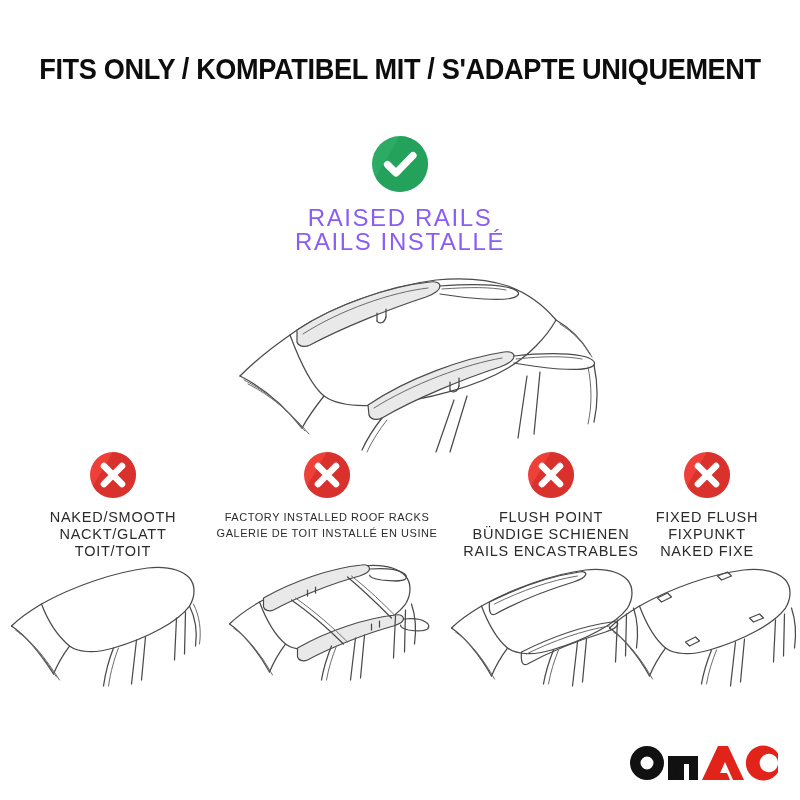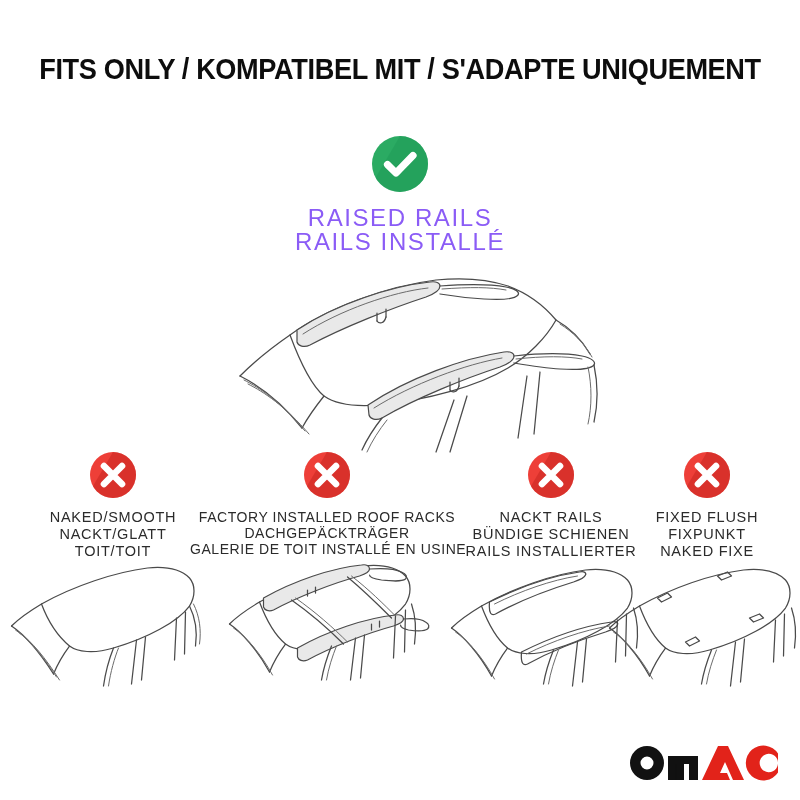--- a/index.html
+++ b/index.html
@@ -92,21 +92,21 @@
   }
   .col-labels .line {
     display: block;
     color: #2b2b2b;
     white-space: nowrap;
     line-height: 17px;
     font-size: 14.5px;
     letter-spacing: 0.75px;
   }
   .col.narrow .col-labels .line {
-    font-size: 14px;
+    font-size: 11px;
     line-height: 16px;
     letter-spacing: 0.55px;
   }
 
   .col-art {
     position: absolute;
     top: 108px;
     left: 50%;
     transform: translateX(-50%);
     width: 215px;
@@ -257,21 +257,20 @@
   <div class="col c2 narrow" style="left:190px; width:274px;">
     <div class="badge-x">
       <svg viewBox="0 0 46 46" width="46" height="46">
         <circle cx="23" cy="23" r="23" fill="#ee3f38"></circle>
         <path d="M23 0 A23 23 0 0 1 23 46 A23 23 0 0 1 2.9 34.3 Z" fill="#c3231d" opacity="0.5"></path>
         <path d="M14 14 L32 32 M32 14 L14 32" stroke="#ffffff" stroke-width="6.6" stroke-linecap="round"></path>
       </svg>
     </div>
     <div class="col-labels">
       <span class="line">FACTORY INSTALLED ROOF RACKS</span>
-      <span class="line">DACHGEPÄCKTRÄGER</span>
       <span class="line">GALERIE DE TOIT INSTALLÉ EN USINE</span>
     </div>
     <div class="col-art">
       <svg viewBox="0 0 215 130" width="215" height="130">
 
         <path class="ln" d="M40 50 C72 32 112 18 144 14 C164 12 178 16 186 24
                              C192 31 192 42 186 52
                              C174 68 144 84 110 94
                              C90 100 74 98 66 92
                              C54 82 46 66 40 50 Z"></path>
@@ -313,23 +312,23 @@
 
   <div class="col c3" style="left:452px; width:198px;">
     <div class="badge-x">
       <svg viewBox="0 0 46 46" width="46" height="46">
         <circle cx="23" cy="23" r="23" fill="#ee3f38"></circle>
         <path d="M23 0 A23 23 0 0 1 23 46 A23 23 0 0 1 2.9 34.3 Z" fill="#c3231d" opacity="0.5"></path>
         <path d="M14 14 L32 32 M32 14 L14 32" stroke="#ffffff" stroke-width="6.6" stroke-linecap="round"></path>
       </svg>
     </div>
     <div class="col-labels">
-      <span class="line">NACKT RAILS</span>
+      <span class="line">FLUSH POINT</span>
       <span class="line">BÜNDIGE SCHIENEN</span>
-      <span class="line">RAILS INSTALLIERTER</span>
+      <span class="line">RAILS ENCASTRABLES</span>
     </div>
     <div class="col-art">
       <svg viewBox="0 0 215 130" width="215" height="130">
         <path class="ln" d="M38 46 C70 28 110 14 142 10 C162 8 176 12 184 20
                              C190 27 190 38 184 48
                              C172 64 142 80 108 90
                              C88 96 72 94 64 88
                              C52 78 44 62 38 46 Z"></path>
         <path class="ln" d="M38 46 C28 52 16 60 8 68"></path>
         <path class="ln" d="M64 88 C58 96 52 106 48 116"></path>

